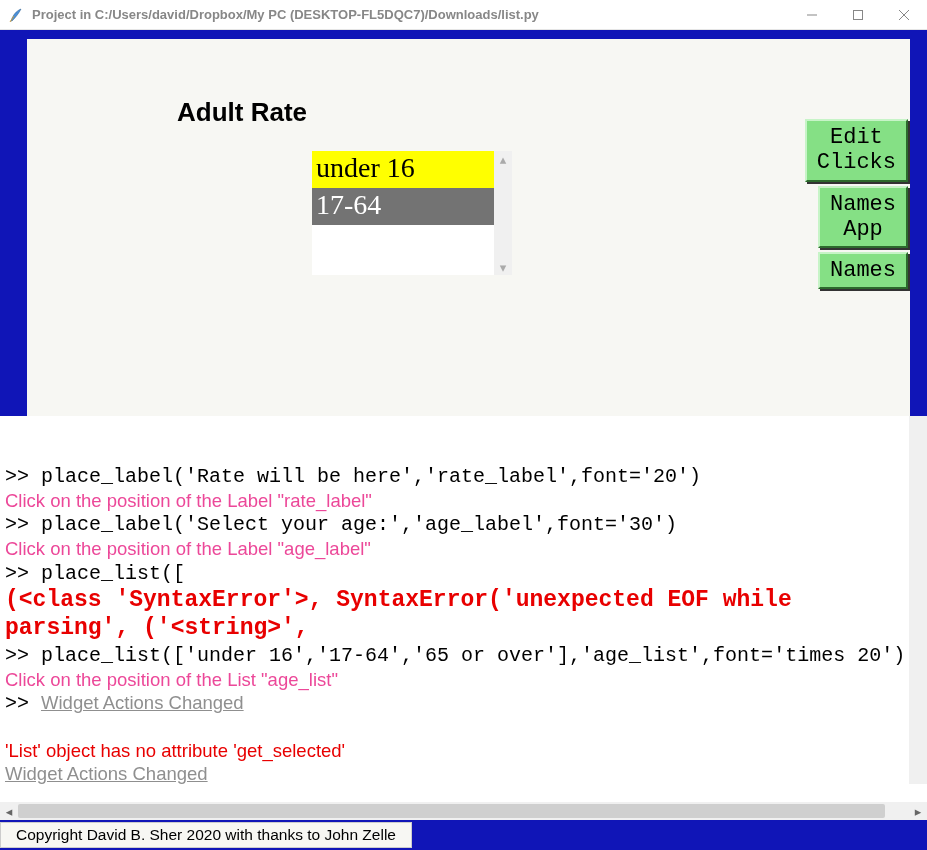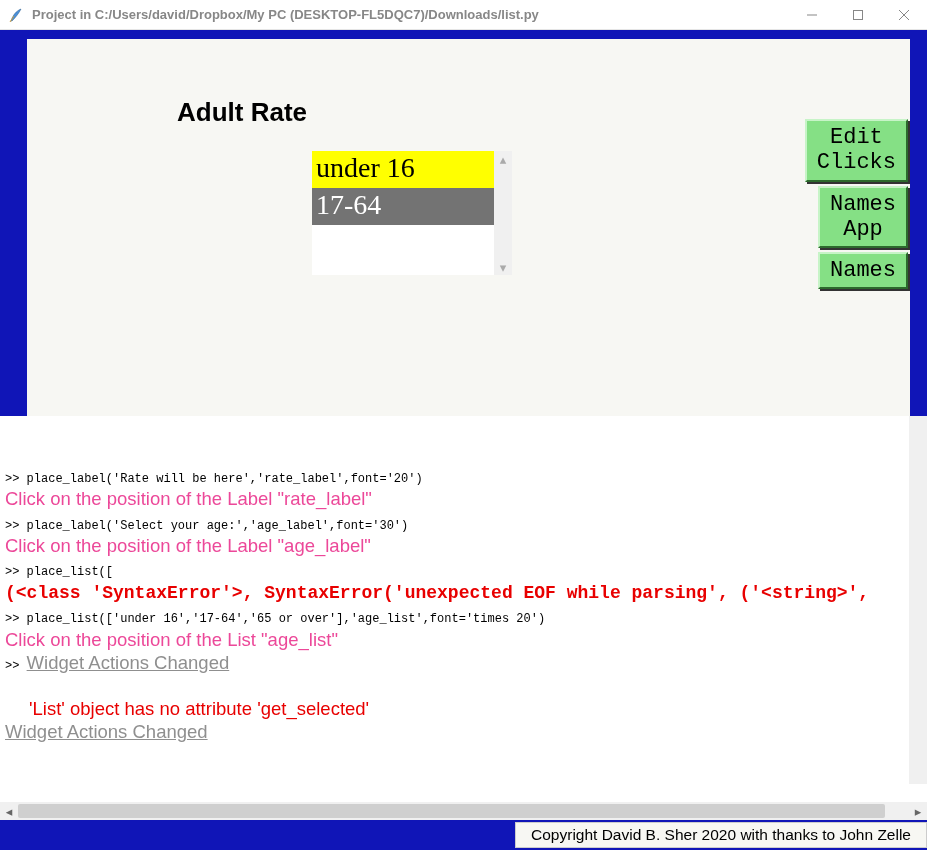--- a/index.html
+++ b/index.html
@@ -168,34 +168,34 @@
     background:#cfcfcf;
     border-radius:2px;
   }
   .console-hscroll .arrow {
     position:absolute; top:0; bottom:0; width:18px;
     display:flex; align-items:center; justify-content:center;
     color:#666;
   }
   .console-hscroll .arrow.l { left:0; }
   .console-hscroll .arrow.r { right:0; }
-  .mono { font-family: "Courier New", monospace; font-size: 12px; text-align: center; }
-  .monob { font-family: "Courier New", monospace; font-size: 18px; font-weight: bold; }
+  .mono { font-family: "Courier New", monospace; font-size: 20px; text-align: center; }
+  .monob { font-family: "Courier New", monospace; font-size: 23px; font-weight: bold; }
   .green { color: #ec4899; }
-  .red { color: #e80000; margin-left: 24px; }
+  .red { color: #e80000; }
   .redb { color: #e80000; font-weight: bold; }
   .gray { color: #8f8f8f; text-decoration: underline; }
   .footer {
     position: absolute;
     left: 0; right: 0; bottom: 0;
     height: 30px;
     background: #1015b7;
     display: flex;
     align-items: center;
-    justify-content: flex-end;
+    justify-content: flex-start;
   }
   .footer .frame {
     background: #f7f7f3;
     padding: 3px 15px;
     border: 1px solid #ccc;
     font-family: Arial, sans-serif;
     font-size: 15.5px;
   }
 </style>
 </head>

